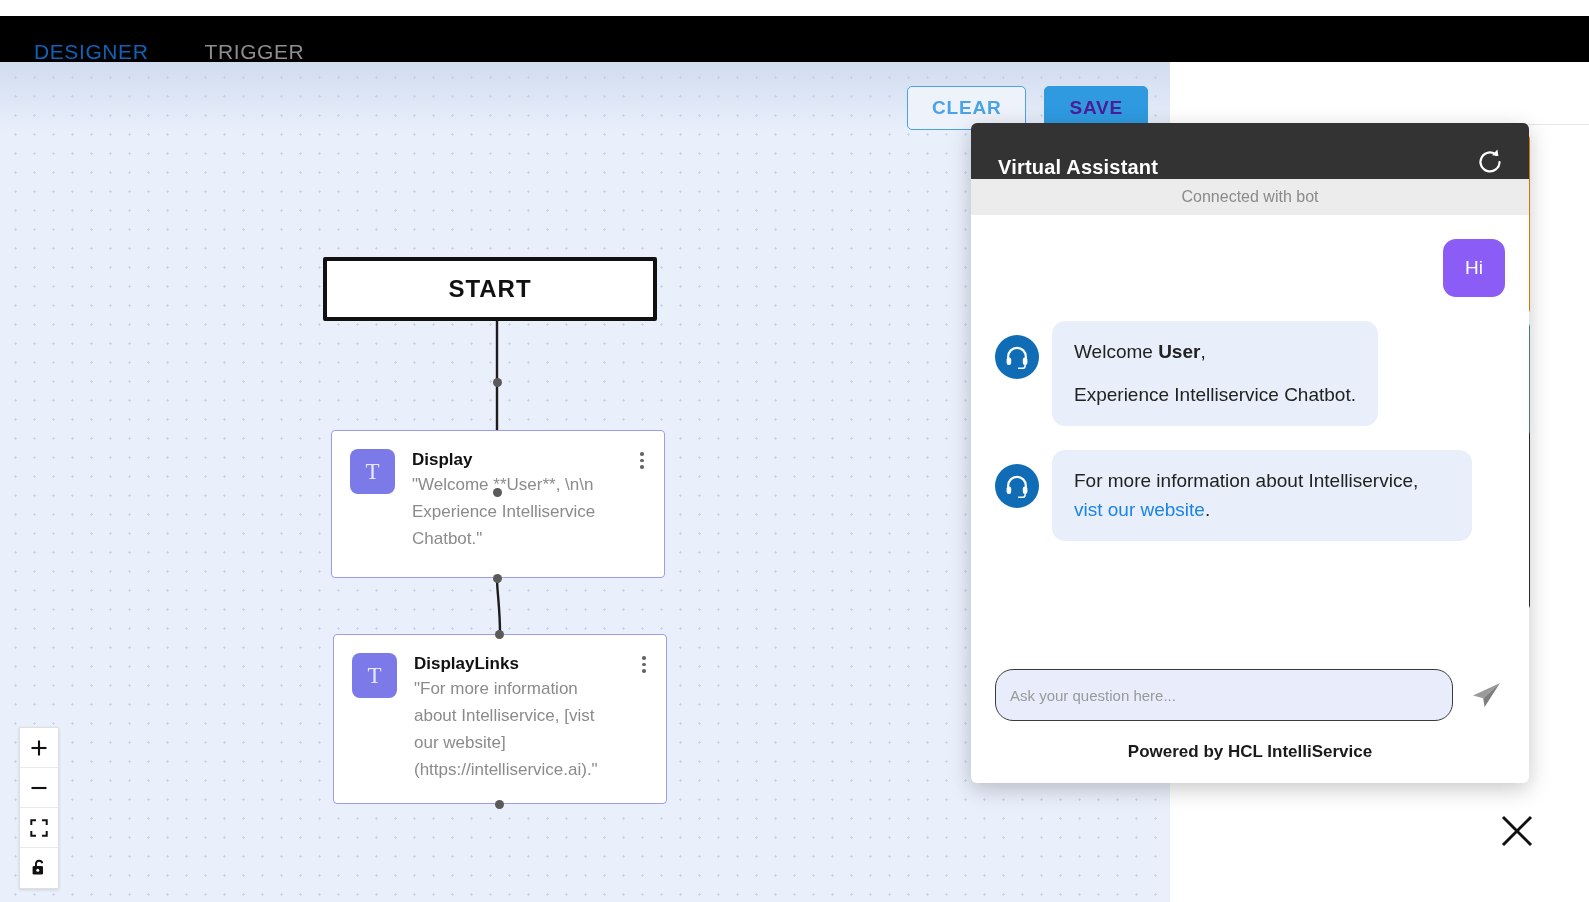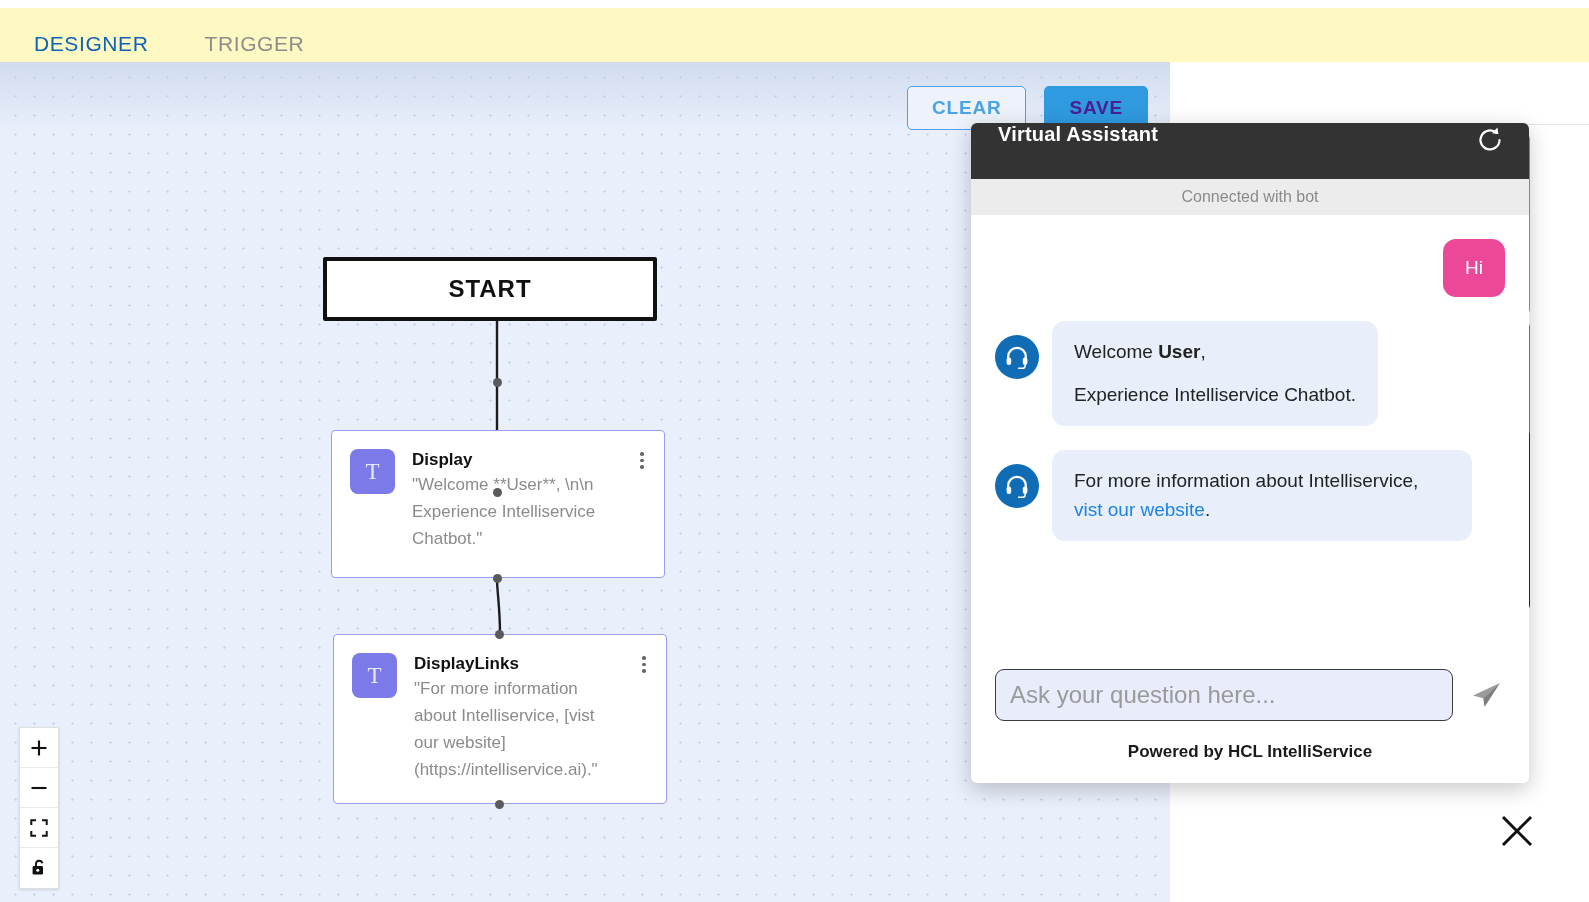--- a/index.html
+++ b/index.html
@@ -6,22 +6,22 @@
   html, body {
     width: 1589px; height: 902px;
     font-family: "Liberation Sans", sans-serif;
     background: #ffffff;
     overflow: hidden;
   }
   #root { position: relative; width: 1589px; height: 902px; }
 
   
   .topbar {
-    position: absolute; left: 0; top: 8px; width: 1589px; height: 62px;
-    background: #fef9c3;
+    position: absolute; left: 0; top: 16px; width: 1589px; height: 62px;
+    background: #000000;
     border-bottom: 1px solid #e4e6ea;
   }
   .topbar .tabs { display: flex; align-items: flex-end; height: 62px; }
   .toptab {
     position: relative;
     font-size: 21px; letter-spacing: 0.6px;
     padding: 0 28px 16px 28px;
     color: #8d8d8d;
     cursor: pointer;
     line-height: 1;
@@ -163,21 +163,21 @@
     width: 558px; height: 660px;
     background: #ffffff;
     border-radius: 6px;
     box-shadow: 0 6px 22px rgba(0,0,0,0.22);
     z-index: 50;
     display: flex; flex-direction: column;
     overflow: hidden;
   }
   .chat-header {
     height: 56px; background: #333333; flex: 0 0 56px;
-    display: flex; align-items: flex-start; justify-content: space-between;
+    display: flex; align-items: flex-end; justify-content: space-between;
     padding: 0 22px 0 27px;
   }
   .chat-title { color: #ffffff; font-size: 20px; font-weight: 700; letter-spacing: 0.2px; }
   .chat-refresh { width: 34px; height: 34px; cursor: pointer; display: flex; align-items: center; justify-content: center; }
   .chat-status {
     height: 36px; flex: 0 0 36px; background: #ececec;
     display: flex; align-items: center; justify-content: center;
     color: #8a8a8a; font-size: 16px;
   }
   .chat-body {
@@ -192,32 +192,32 @@
     display: flex; align-items: center; justify-content: center;
   }
   .bubble-bot {
     background: #e8effa; border-radius: 13px;
     padding: 16px 22px; max-width: 380px;
     font-size: 19px; color: #222; line-height: 1.55;
   }
   .bubble-bot .gap { height: 14px; }
   .bubble-bot a { color: #1b83e8; text-decoration: none; }
   .bubble-user {
-    background: #ec4899; color: #ffffff; border-radius: 13px;
+    background: #8b5cf6; color: #ffffff; border-radius: 13px;
     padding: 18px 19px; font-size: 19px; min-width: 62px;
     display: flex; align-items: center; justify-content: center;
   }
   .chat-input-row {
     flex: 0 0 auto; padding: 6px 24px 0 24px;
     display: flex; align-items: center; gap: 14px;
   }
   .chat-input {
     flex: 1 1 auto; height: 52px;
-    background: #e8ecfb; border: 1px solid #3a3a3a; border-radius: 9px;
-    padding: 0 14px; font-size: 24px; color: #8b5cf6;
+    background: #e8ecfb; border: 1px solid #3a3a3a; border-radius: 18px;
+    padding: 0 14px; font-size: 15px; color: #8b5cf6;
     font-family: "Liberation Sans", sans-serif;
     outline: none;
   }
   .chat-input::placeholder { color: #9a9a9a; }
   .send-icon { width: 38px; height: 38px; flex: 0 0 38px; cursor: pointer; display:flex; align-items:center; justify-content:center; }
   .chat-footer {
     flex: 0 0 62px; display: flex; align-items: center; justify-content: center;
     font-size: 17px; font-weight: 700; color: #1a1a1a;
   }
 </style>

